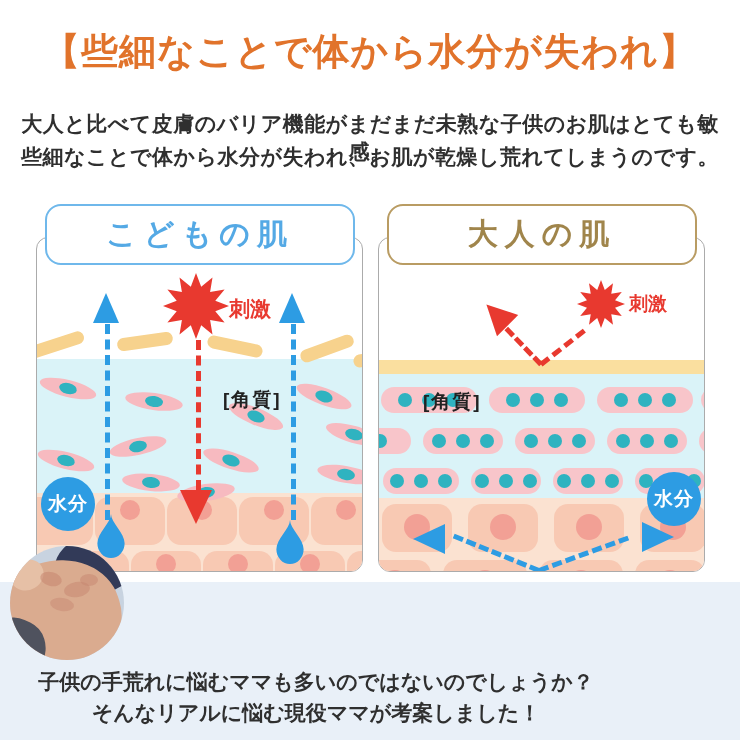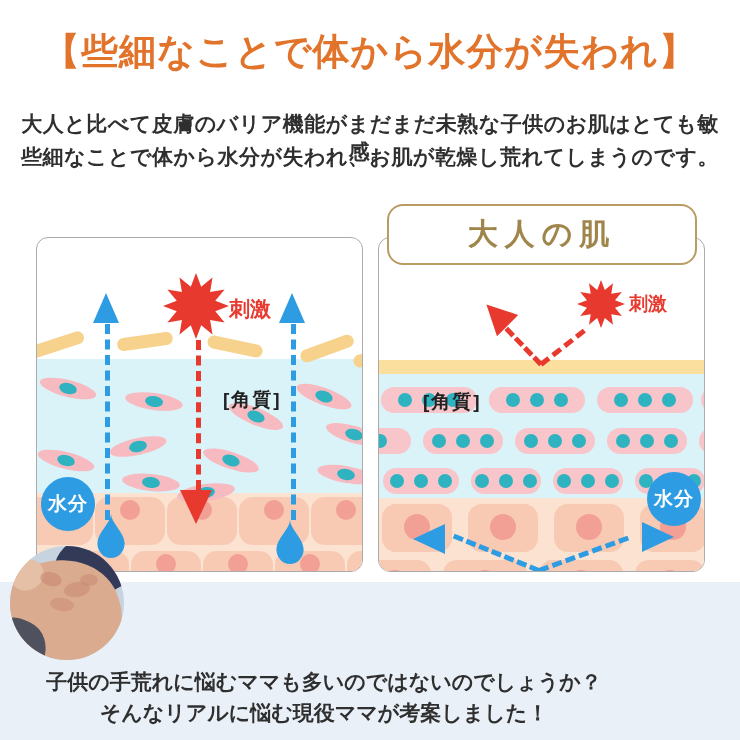--- a/index.html
+++ b/index.html
@@ -36,21 +36,21 @@
   
   .abs{position:absolute;}
 
   
   .fband{position:absolute;left:0;top:582px;width:740px;height:158px;background:var(--footer_bg);}
   .photo{position:absolute;left:10px;top:546px;width:114px;height:114px;border-radius:50%;
          overflow:hidden;background:#C8D3E0;z-index:8;}
   .photo div{position:absolute;}
   .caption{position:absolute;left:0;top:604px;width:630px;text-align:center;z-index:9;
            font-size:21px;font-weight:600;color:var(--body_text);}
-  .fpara{position:absolute;left:8px;top:666px;width:632px;text-align:center;z-index:9;
+  .fpara{position:absolute;left:0;top:666px;width:632px;text-align:center;z-index:9;
          font-size:21px;font-weight:600;color:var(--body_text);line-height:31px;}
 </style>
 </head>
 <body>
 
 <div id="page">
 
   <h1 class="title">【些細なことで体から水分が失われ】</h1>
   <p class="intro l1">大人と比べて皮膚のバリア機能がまだまだ未熟な子供のお肌はとても敏感。</p>
   <p class="intro l2">些細なことで体から水分が失われ、お肌が乾燥し荒れてしまうのです。</p>
@@ -138,20 +138,23 @@
         <svg viewBox="0 0 30 42" style="position: absolute; left: 237px; top: 282px; width: 32px; height: 44px; z-index: 4;">
           <path d="M15 0 C15 8 2 18 2 28 a13 14 0 0 0 26 0 C28 18 15 8 15 0 Z" fill="#2D9CE3"></path>
         </svg>
         <svg viewBox="0 0 66 66" style="position: absolute; left: 126px; top: 35px; width: 66px; height: 66px; z-index: 4;">
           <polygon points="33.0,0.0 38.2,13.7 49.5,4.4 47.1,18.9 61.6,16.5 52.3,27.8 66.0,33.0 52.3,38.2 61.6,49.5 47.1,47.1 49.5,61.6 38.2,52.3 33.0,66.0 27.8,52.3 16.5,61.6 18.9,47.1 4.4,49.5 13.7,38.2 0.0,33.0 13.7,27.8 4.4,16.5 18.9,18.9 16.5,4.4 27.8,13.7" fill="#E8392F"></polygon>
         </svg>
         <div class="abs" style="left: 159px; top: 102px; width: 0px; height: 150px; border-left: 5px dashed rgb(232, 57, 47); z-index: 3;"></div>
         <div class="abs" style="left: 143px; top: 252px; width: 0px; height: 0px; border-left: 16px solid transparent; border-right: 16px solid transparent; border-top: 34px solid rgb(232, 57, 47); z-index: 4;"></div>
       </div>
   </section>
+  <div class="phead left">
+    <span>こどもの肌</span>
+  </div>
 
   <section class="panel right">
     <div class="art" id="adult-art">
       <span class="lab stim" style="left:250px;top:53px;font-size:19px;">刺激</span>
       <span class="lab kera" style="left:44px;top:151px;">[角質]</span>
       <div class="moist" style="left:268px;top:234px;">水分</div>
     <div class="abs" style="left: 0px; top: 122px; width: 325px; height: 14px; background: rgb(250, 223, 159); z-index: 1;"></div>
         <div class="abs" style="left: 0px; top: 136px; width: 325px; height: 124px; background: rgb(218, 243, 248); z-index: 1;"></div>
         <div class="abs" style="left: 0px; top: 260px; width: 325px; height: 73px; background: rgb(251, 226, 209); z-index: 1;"></div>
         <div class="abs" style="left: 2px; top: 149px; width: 96px; height: 26px; background: rgb(248, 197, 202); border-radius: 13px; z-index: 2;">

